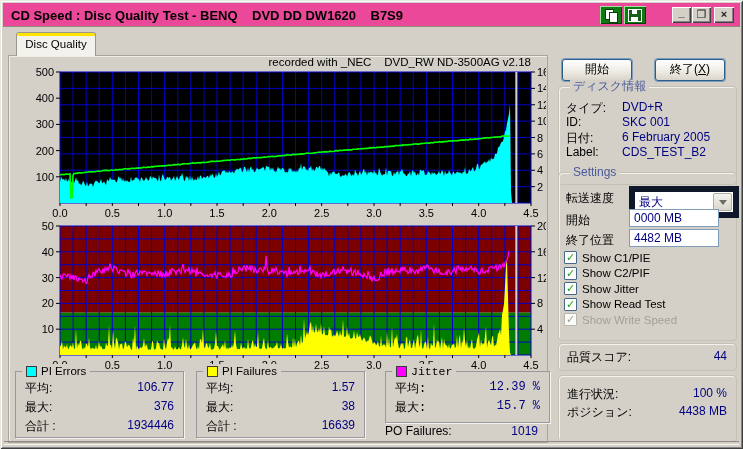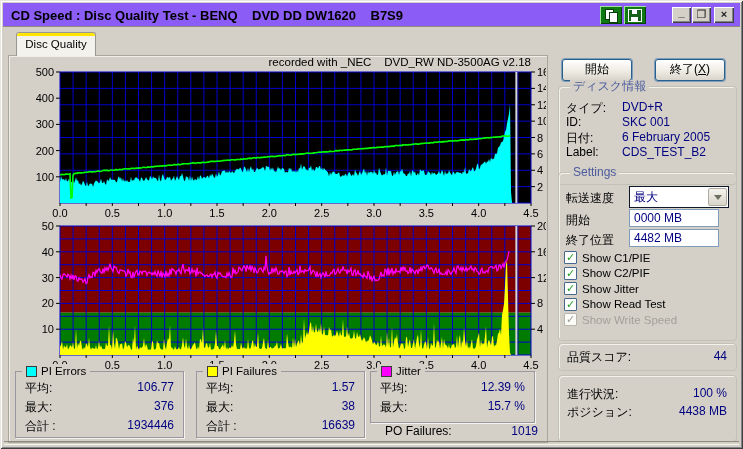--- a/index.html
+++ b/index.html
@@ -3,21 +3,21 @@
 <meta charset="utf-8">
 <style>
   html,body{margin:0;padding:0;}
   body{width:743px;height:449px;position:relative;overflow:hidden;
        font-family:"Liberation Sans","DejaVu Sans",sans-serif;
        background:#d4d0c8;
        box-shadow:inset 1px 1px 0 #e9e6df, inset -1px -1px 0 #404040,
                   inset 2px 2px 0 #ffffff, inset -2px -2px 0 #808488;}
   .abs{position:absolute;}
   
-  #titlebar{left:3px;top:3px;width:737px;height:23px;background:#8b5cf6;
+  #titlebar{left:3px;top:3px;width:737px;height:23px;background:#ec4899;
             border-bottom:1px solid #8e8a7e;}
   #title-text{left:8px;top:5px;font-size:13px;font-weight:bold;color:#000;white-space:pre;}
   .tb-btn{height:18px;background:#d4d0c8;
           box-shadow:inset 1px 1px 0 #ffffff, inset -1px -1px 0 #404040, inset -2px -2px 0 #808488;}
   .tb-green{background:#0f7a12;box-shadow:inset 1px 1px 0 #9fe39f, inset -1px -1px 0 #063f07;}
   #btn-copy{left:600px;top:6px;width:22px;}
   #btn-save{left:624px;top:6px;width:22px;}
   #btn-min{left:672px;top:7px;width:19px;height:16px;}
   #btn-max{left:692px;top:7px;width:19px;height:16px;}
   #btn-close{left:714px;top:7px;width:20px;height:16px;}
@@ -38,21 +38,21 @@
   
   #chart-header{left:180px;top:56px;width:351px;height:13px;font-size:11.5px;color:#000;
                 text-align:right;white-space:pre;}
   #chart-top{left:24px;top:58px;}
   #chart-bottom{left:24px;top:218px;}
   svg text{font-family:"Liberation Sans","DejaVu Sans",sans-serif;font-size:11px;fill:#000;}
   
   .lbox{border:1px solid #9a97a0;box-shadow:1px 1px 0 #f5f3ee;background:#d4d0c8;}
   #legend-pi-errors{left:15px;top:371px;width:167px;height:65px;}
   #legend-pi-failures{left:196px;top:371px;width:167px;height:65px;}
-  #legend-jitter{left:370px;top:371px;width:163px;height:50px;}
+  #legend-jitter{left:385px;top:371px;width:163px;height:50px;font-family:Liberation Mono, monospace;}
   .lcap{position:absolute;left:6px;top:-8px;background:#d4d0c8;padding:0 4px;font-size:11.5px;
         display:flex;align-items:center;gap:4px;height:14px;}
   .swatch{width:9px;height:9px;border:1px solid #3a3a3a;display:inline-block;}
   .lrow{position:absolute;left:9px;right:9px;height:15px;font-size:12px;}
   .lrow .lab{position:absolute;left:0;color:#000;}
   .lrow .val{position:absolute;right:0;color:#000080;}
   #po-row{left:378px;top:424px;width:163px;height:15px;}
   #po-row .lab{position:absolute;left:7px;font-size:12px;color:#000;}
   #po-row .val{position:absolute;right:3px;font-size:12px;color:#000080;}
   
@@ -65,21 +65,21 @@
   .group{border:1px solid #c3c0b4;border-radius:4px;box-shadow:inset 1px 1px 0 #f4f2ec;}
   .gcap{position:absolute;background:#d4d0c8;padding:0 3px;font-size:12px;color:#4a5a9c;height:13px;line-height:13px;}
   #grp-discinfo{left:558px;top:86px;width:177px;height:97px;}
   #cap-discinfo{left:570px;top:80px;}
   .irow{position:absolute;height:14px;font-size:12px;}
   .irow .lab{position:absolute;left:0;color:#000;}
   .irow .val{position:absolute;left:56px;color:#000080;white-space:pre;}
   #grp-settings{left:558px;top:172px;width:177px;height:167px;}
   #cap-settings{left:570px;top:166px;}
   .slab{position:absolute;left:566px;font-size:12px;color:#000;}
-  #combo-speed{left:629px;top:186px;width:98px;height:20px;background:#fff;border:1px solid #0f172a;text-decoration:underline;}
+  #combo-speed{left:629px;top:186px;width:98px;height:20px;background:#fff;border:6px solid #0f172a;text-decoration:underline;}
   #combo-speed .ctext{position:absolute;left:4px;top:2px;font-size:12px;color:#000080;}
   #combo-arrow{position:absolute;right:1px;top:1px;width:17px;height:16px;
                background:linear-gradient(#f4f3ee,#d8d5ca);border:1px solid #b0ada0;border-radius:2px;}
   #combo-arrow:before{content:"";position:absolute;left:4.5px;top:6px;width:0;height:0;
                border-left:4px solid transparent;border-right:4px solid transparent;border-top:5px solid #6b6f60;}
   .field{position:absolute;background:#fff;border:1px solid #7f9db9;font-size:12px;color:#000080;
          padding:1px 4px 0 4px;font-family:"Liberation Sans","DejaVu Sans",sans-serif;}
   #field-start{left:629px;top:209px;width:80px;height:15px;}
   #field-end{left:629px;top:229px;width:80px;height:15px;}
   #checkbox-list{left:564px;top:250px;width:170px;}

